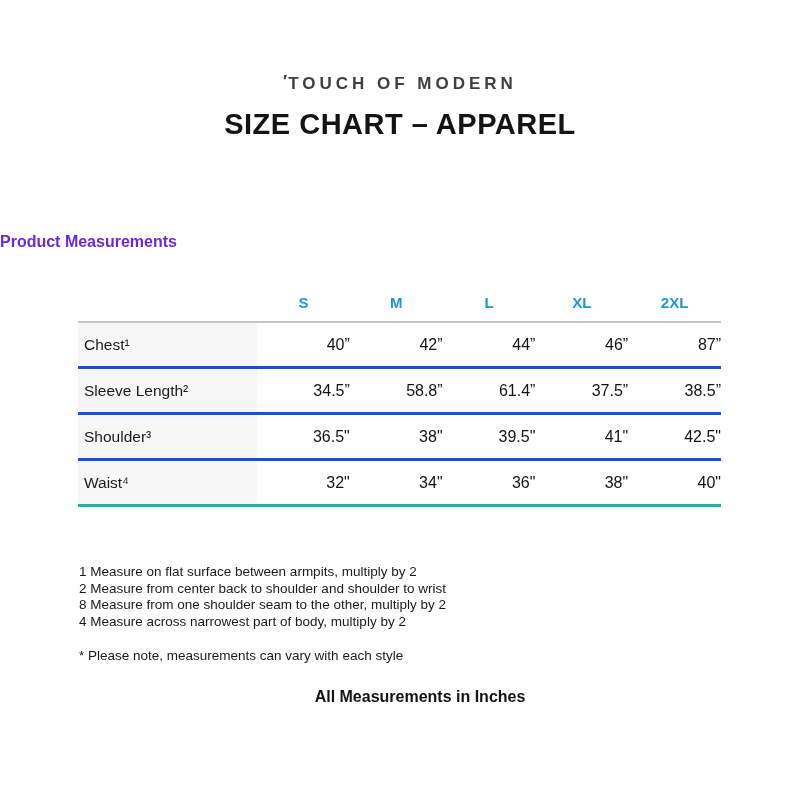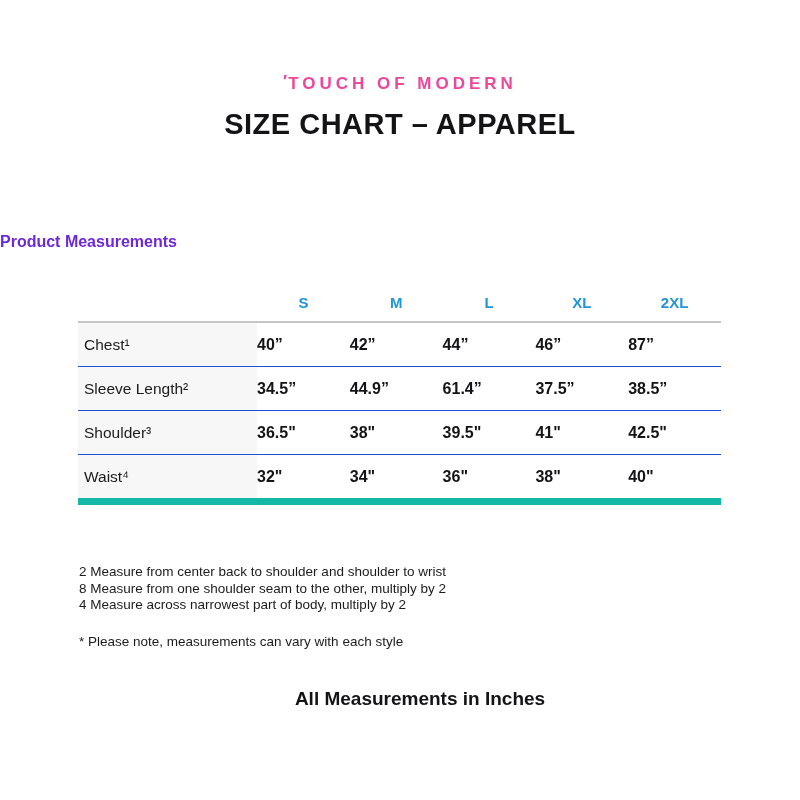--- a/index.html
+++ b/index.html
@@ -9,21 +9,21 @@
     background:#ffffff;
     font-family:"Liberation Sans","DejaVu Sans",sans-serif;
     color:#1d1d1f;
     overflow:hidden;
   }
   
   .logo{
     position:absolute;top:74px;left:0;width:800px;
     text-align:center;
     font-size:17px;font-weight:700;letter-spacing:4px;
-    color:#ec4899;
+    color:#404040;
   }
   .logo .mark{
     display:inline-block;
     font-weight:700;
     letter-spacing:0;
     margin-right:1px;
     transform:translateY(-2px);
   }
   .title{
     position:absolute;top:108px;left:0;width:800px;
@@ -50,52 +50,52 @@
     height:38px;
     font-size:15px;font-weight:700;
     color:#2196d8;
     text-align:center;vertical-align:middle;
     border-bottom:2px solid #c6c6c6;
     padding:0;
   }
   table.size-table td{
     height:43px;
     vertical-align:middle;
-    border-bottom:1px solid #1d4ed8;
+    border-bottom:3px solid #1d4ed8;
     padding:0;
   }
-  table.size-table tr:last-child td{border-bottom:7px solid #14b8a6;margin-top:24px;}
+  table.size-table tr:last-child td{border-bottom:3px solid #14b8a6;margin-top:24px;}
   td.row-label{
     background:#f7f7f7;
     text-align:left;
     padding-left:6px !important;
     font-size:15.5px;font-weight:400;
     color:#1b1b1d;
   }
   td.cell-value{
-    text-align:left;
-    font-size:16px;font-weight:700;
+    text-align:right;
+    font-size:16px;font-weight:400;
     color:#141416;
   }
   
   .footnotes{
     position:absolute;top:564px;left:79px;
     font-size:13.5px;line-height:16.5px;font-weight:400;
     color:#1b1b1d;
   }
   .style-note{
-    position:absolute;top:634px;left:79px;
+    position:absolute;top:648px;left:79px;
     font-size:13.5px;font-weight:400;
     color:#1b1b1d;
   }
   .footer-note{
     position:absolute;top:688px;left:0;width:800px;
     padding-left:40px;box-sizing:border-box;
     text-align:center;
-    font-size:19px;font-weight:700;
+    font-size:16px;font-weight:700;
     color:#141416;
   }
 </style>
 </head>
 <body>
 
 <div class="page">
 
   <div class="logo"><span class="mark">′</span><span>TOUCH OF MODERN</span></div>
 
@@ -127,21 +127,21 @@
         <td class="row-label">Chest¹</td>
         <td class="cell-value">40”</td>
         <td class="cell-value">42”</td>
         <td class="cell-value">44”</td>
         <td class="cell-value">46”</td>
         <td class="cell-value">87”</td>
       </tr>
       <tr>
         <td class="row-label">Sleeve Length²</td>
         <td class="cell-value">34.5”</td>
-        <td class="cell-value">44.9”</td>
+        <td class="cell-value">58.8”</td>
         <td class="cell-value">61.4”</td>
         <td class="cell-value">37.5”</td>
         <td class="cell-value">38.5”</td>
       </tr>
       <tr>
         <td class="row-label">Shoulder³</td>
         <td class="cell-value">36.5"</td>
         <td class="cell-value">38"</td>
         <td class="cell-value">39.5"</td>
         <td class="cell-value">41"</td>
@@ -152,20 +152,21 @@
         <td class="cell-value">32"</td>
         <td class="cell-value">34"</td>
         <td class="cell-value">36"</td>
         <td class="cell-value">38"</td>
         <td class="cell-value">40"</td>
       </tr>
     </tbody>
   </table>
 
   <div class="footnotes">
+    <div>1 Measure on flat surface between armpits, multiply by 2</div>
     <div>2 Measure from center back to shoulder and shoulder to wrist</div>
     <div>8 Measure from one shoulder seam to the other, multiply by 2</div>
     <div>4 Measure across narrowest part of body, multiply by 2</div>
   </div>
 
   <div class="style-note">* Please note, measurements can vary with each style</div>
 
   <div class="footer-note">All Measurements in Inches</div>
 
 </div>

